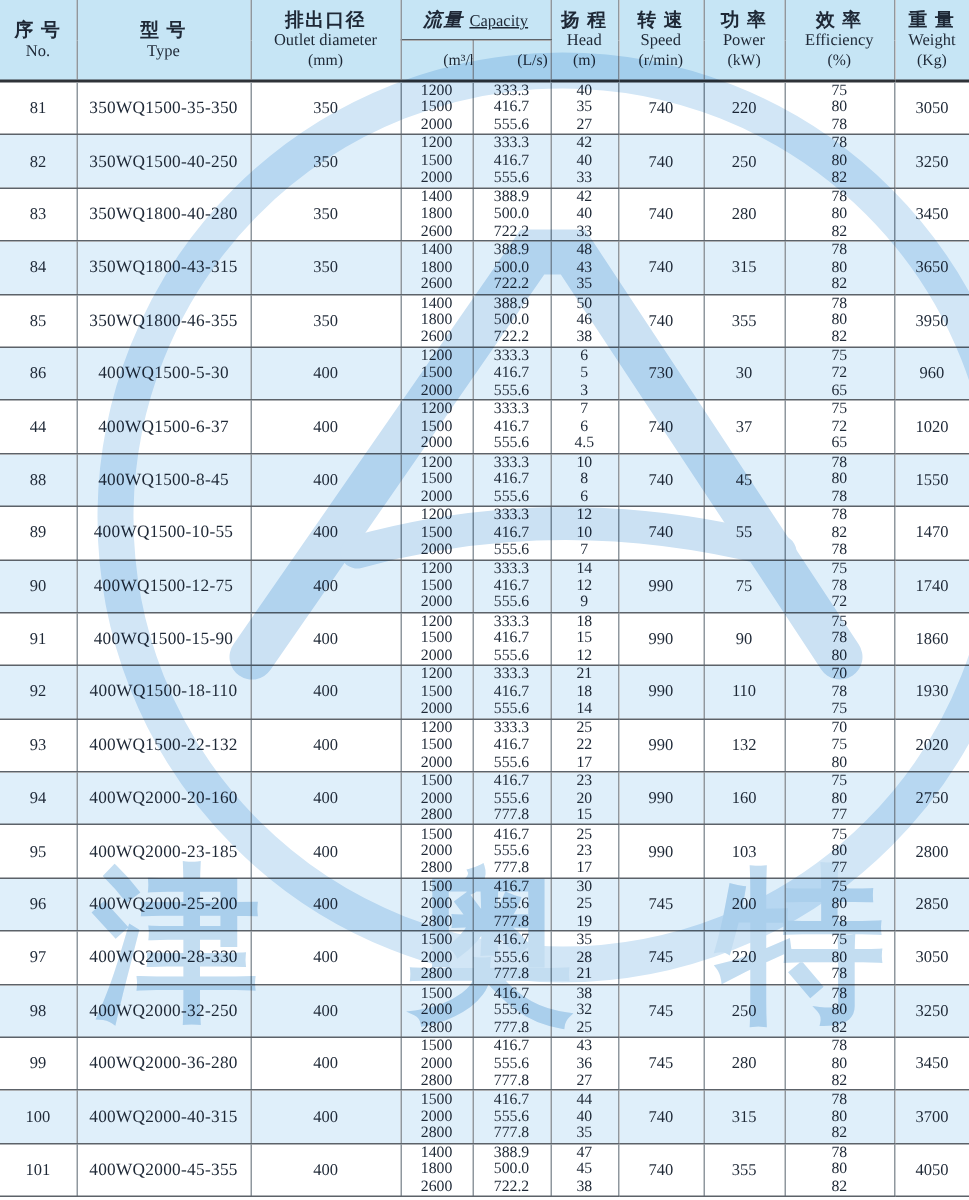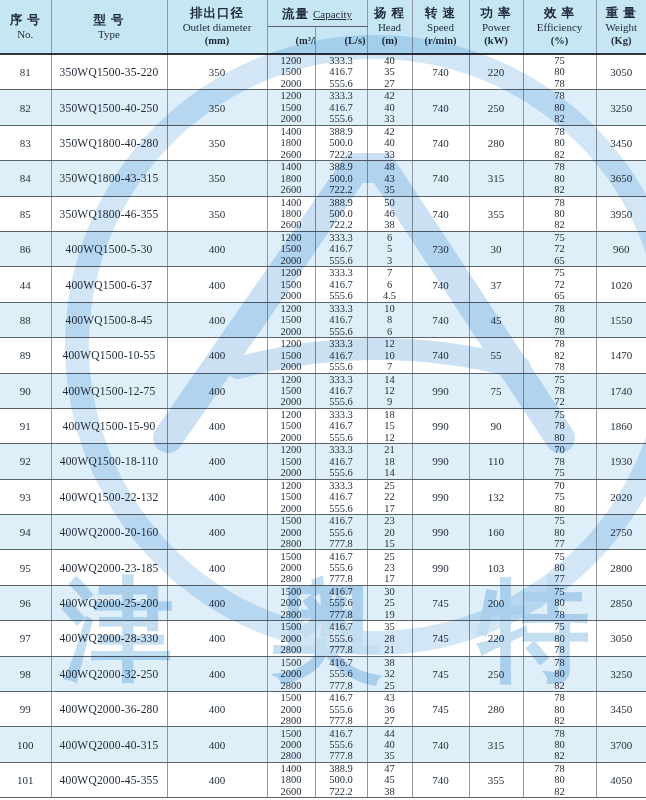--- a/index.html
+++ b/index.html
@@ -58,23 +58,22 @@
   }
   .en{
     font-size:11px;
     line-height:13px;
     color:var(--ink);
   }
   .unit{
     font-size:10.5px;
     line-height:13px;
     color:var(--ink);
-    font-weight:bold;
-  }
-  .cap-title .zh{display:inline;margin-right:4px;}
+  }
+  .cap-title .zh{display:inline;margin-right:4px;font-style:italic;}
   .cap-title .en{display:inline;text-decoration:underline;}
   tbody td{
     height:34.4px;
     font-size:11px;
     background:var(--row-bg);
   }
   tbody tr.alt td{background:var(--row-alt-bg);}
   tbody td.multi{
     font-size:10.5px;
     line-height:11.4px;
@@ -161,21 +160,21 @@
         </th>
       </tr>
       <tr class="h-sub">
         <th class="unit deep">(m³/h)</th>
         <th class="unit deep">(L/s)</th>
       </tr>
     </thead>
     <tbody>
         <tr>
       <td>81</td>
-      <td class="type-cell">350WQ1500-35-220</td>
+      <td class="type-cell">350WQ1500-35-350</td>
       <td>350</td>
       <td class="multi">
             <div>1200</div>
             <div>1500</div>
             <div>2000</div>
           </td>
       <td class="multi">
             <div>333.3</div>
             <div>416.7</div>
             <div>555.6</div>

